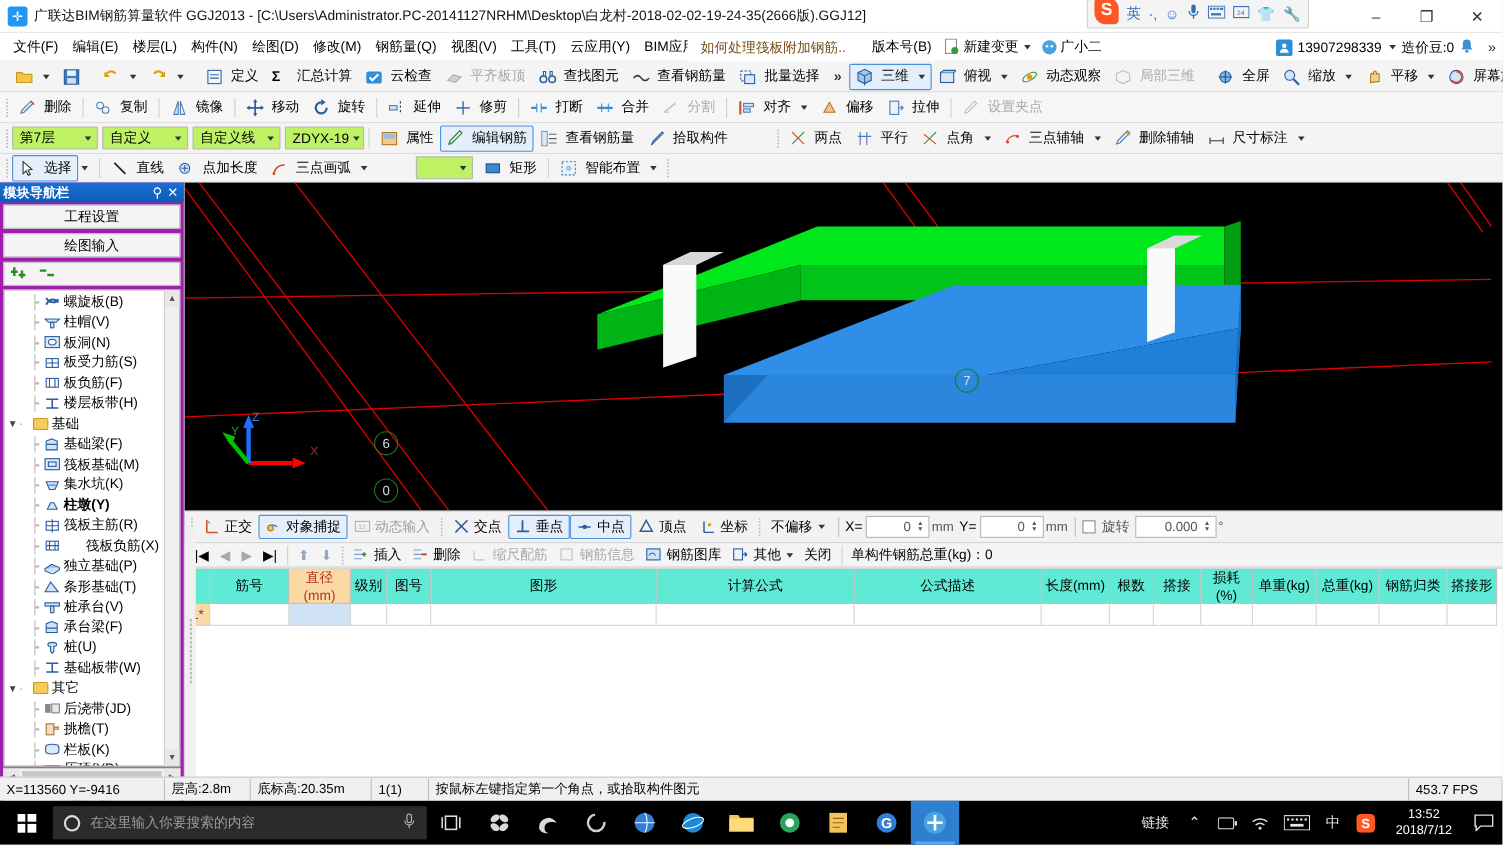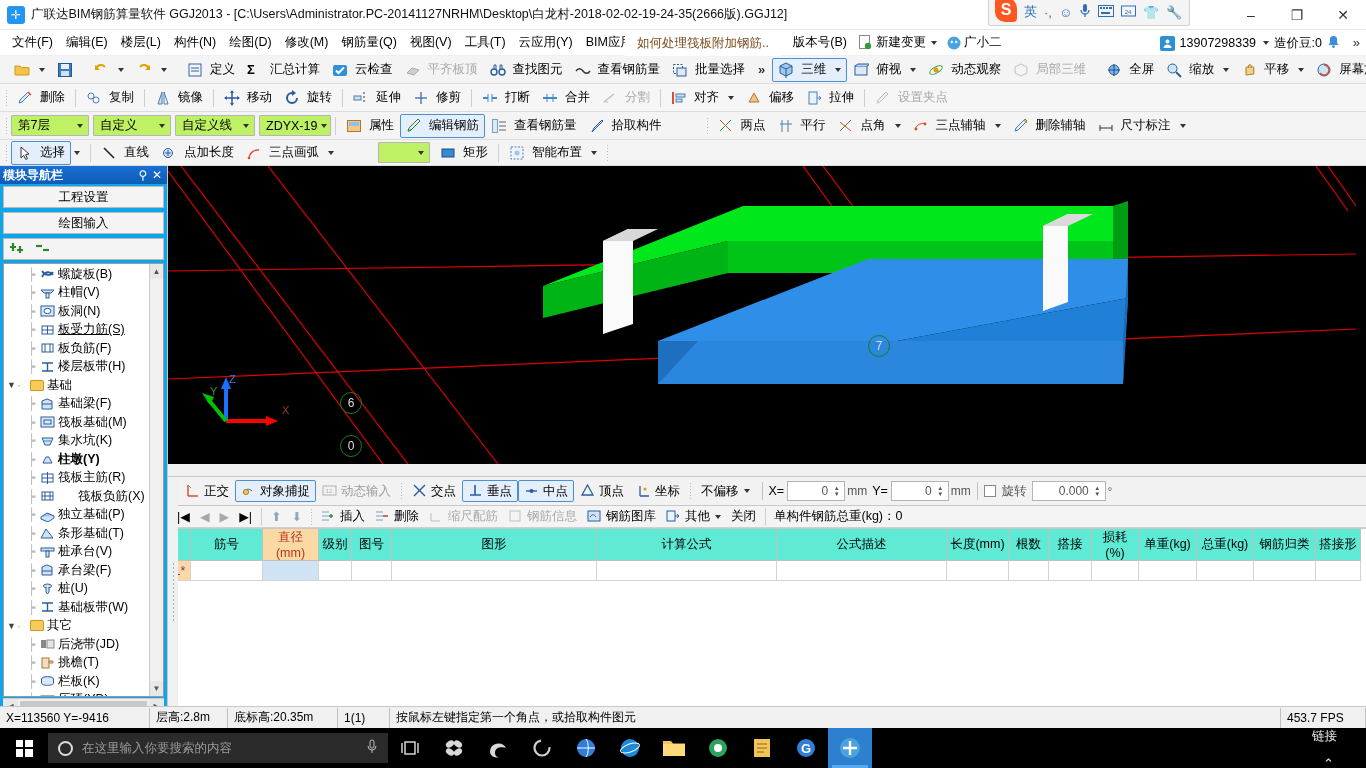--- a/index.html
+++ b/index.html
@@ -87,21 +87,21 @@
     height: 21px; border: 1px solid #b5b5b5; background: #bef264; display: inline-flex;
     align-items: center; padding: 0 2px 0 6px; font-size: 12.5px; border-radius: 1px;
   }
   .combo .cval { flex: 1; white-space: nowrap; }
   .combo .cbtn { width: 15px; display:flex; align-items:center; justify-content:center; }
 
   
   .body-wrap { display: flex; height: 601px; }
 
   
-  .leftnav { width: 168px; background: #0ea5e9; display: flex; flex-direction: column;
+  .leftnav { width: 168px; background: #a21caf; display: flex; flex-direction: column;
              border-right: 1px solid #c8c8c8; }
   .ln-title {
     height: 18px; background: linear-gradient(#1a6fd4, #0d5bb5); color:#fff;
     display:flex; align-items:center; padding: 0 3px; font-size: 12px; font-weight: bold;
   }
   .ln-title .t { flex:1; }
   .ln-title .b { width: 14px; text-align:center; font-size: 12px; }
   .ln-btn {
     height: 22px; margin: 2px 3px; background: #f4f4f4; border: 1px solid #b9b9b9;
     display:flex; align-items:center; justify-content:center; font-size:12.5px;
@@ -125,21 +125,21 @@
 
   
   .center { flex: 1; display:flex; flex-direction:column; min-width:0; }
   .canvas { height: 298px; background: #000; position: relative; overflow: hidden; }
   .axis-circ { position:absolute; width:22px; height:22px; border:1px solid #1f7a1f; border-radius:50%;
                color:#ddd; font-size:12px; display:flex; align-items:center; justify-content:center;}
 
   
   .optbar {
     height: 30px; background: #f2f2f2; border-top: 1px solid #c8c8c8; border-bottom: 1px solid #c8c8c8;
-    display: flex; align-items: center; padding-left: 2px; white-space: nowrap; margin-top: 12px;
+    display: flex; align-items: center; padding-left: 2px; white-space: nowrap;
   }
   .obtn { display:inline-flex; align-items:center; gap:3px; height:22px; padding:0 5px;
           font-size:12.5px; border:1px solid transparent; border-radius:2px;}
   .obtn.on { background:#e4effb; border:1px solid #4a90d9;}
   .spin { height:20px; width:58px; border:1px solid #b5b5b5; background:#fff; display:inline-flex;
           align-items:center; justify-content:flex-end; padding-right:2px; font-size:12px; color:#555;}
   .spin .arrows { width:11px; display:flex; flex-direction:column; margin-left:3px; }
   .ar { font-size:6px; line-height:6px; color:#555; text-align:center;}
   .cbx { width:12px;height:12px;border:1px solid #888;background:#fff;display:inline-block;}
 
@@ -180,21 +180,21 @@
   .taskbar { position:absolute; left:0; top:728px; width:1366px; height:40px; background:#000; display:flex; align-items:center;}
   .tb-start { width:48px; height:40px; display:flex; align-items:center; justify-content:center; }
   .win-logo { width:17px; height:17px; display:grid; grid-template-columns:1fr 1fr; grid-template-rows:1fr 1fr; gap:2px;}
   .win-logo i { background:#fff; display:block;}
   .tb-search { width:340px; height:30px; background:#2b2b2b; display:flex; align-items:center; padding:0 10px; gap:9px;}
   .srch-circle { width:15px;height:15px;border:2px solid #dcdcdc;border-radius:50%;}
   .srch-txt { flex:1; color:#9b9b9b; font-size:12.5px;}
   .tb-icon { width:44px; height:40px; display:flex; align-items:center; justify-content:center; color:#e8e8e8;}
   .tb-icon.act { background:#2d7fd0; position:relative;}
   .tb-icon.act::after { content:''; position:absolute; left:4px; right:4px; bottom:0; height:3px; background:#5aa9f0;}
-  .tray { margin-left:auto; display:flex; align-items:center; height:40px; color:#e8e8e8; gap:11px;flex-direction:column; }
+  .tray { margin-left:auto; display:flex; align-items:center; height:40px; color:#e8e8e8; gap:0; }
   .tray-i { width:30px; display:flex; align-items:center; justify-content:center; font-size:13px;}
   .clock { text-align:center; font-size:11.5px; color:#fff; line-height:14px; padding:0 12px;}
   .notif { width:34px; display:flex; align-items:center; justify-content:center;}
 </style>
 </head>
 <body>
 
 <div id="app">
 
   <div class="titlebar">
@@ -883,21 +883,21 @@
             <div class="tnode">
               <span class="t-exp"></span>
               <span class="t-dot"></span>
               <span class="t-dot" style="color:#bbb">┝</span>
               <span class="t-ico">
                 <svg width="15" height="14" viewBox="0 0 15 14">
                   <rect x="2" y="3" width="11" height="8" fill="none" stroke="#2a5d9e"></rect>
                   <path d="M2 7h11M7.5 3v8" stroke="#2a5d9e"></path>
                 </svg>
               </span>
-              <span style="padding-left:2px;text-decoration:underline;">板受力筋(S)</span>
+              <span style="padding-left:2px;">板受力筋(S)</span>
             </div>
             <div class="tnode">
               <span class="t-exp"></span>
               <span class="t-dot"></span>
               <span class="t-dot" style="color:#bbb">┝</span>
               <span class="t-ico">
                 <svg width="15" height="14" viewBox="0 0 15 14">
                   <rect x="2" y="3" width="11" height="8" fill="none" stroke="#2a5d9e"></rect>
                   <path d="M5 3v8M10 3v8" stroke="#2a5d9e"></path>
                 </svg>

